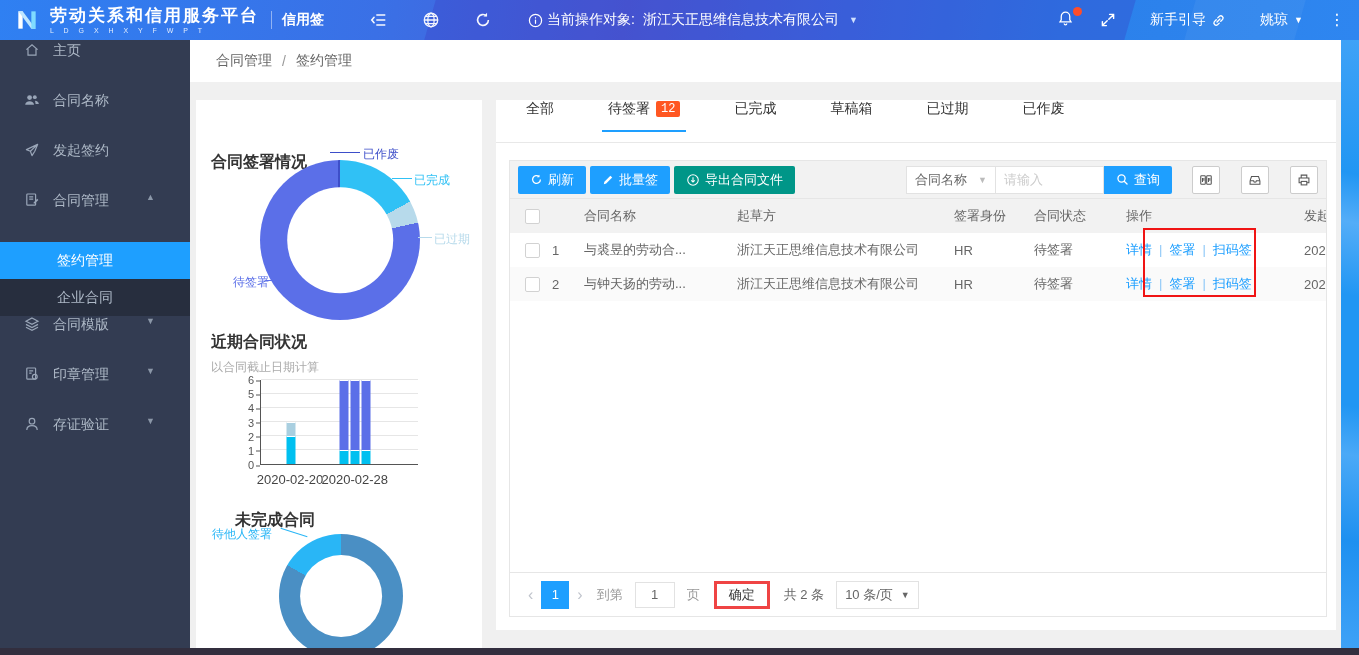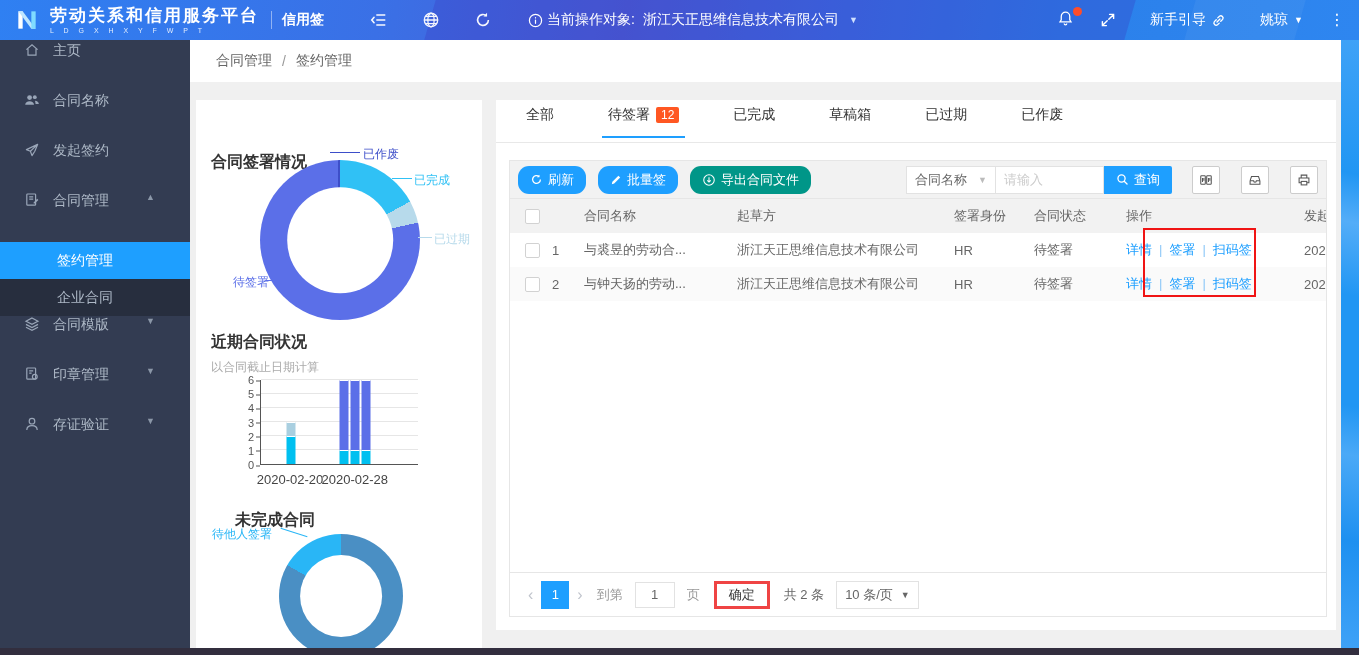--- a/index.html
+++ b/index.html
@@ -74,32 +74,32 @@
     display:flex; flex-direction:column-reverse; }
   .bar > div { width:100%; border-top:1px solid #fff; }
   .bar-yaxis { position:absolute; }
   .ytick { position:absolute; right:6px; transform:translateY(50%); font-size:11px; color:#555; line-height:1; }
   .ytick::after { content:""; position:absolute; right:-6px; top:50%; width:4px; height:1px; background:#555; }
   .bar-xlabels { position:absolute; height:20px; }
   .bar-xlabels span { position:absolute; transform:translateX(-50%); font-size:13px; color:#444; white-space:nowrap; }
 
   
   .main-card { left:306px; top:18px; width:840px; height:530px; }
-  .tabs { display:flex; align-items:center; height:43px; border-bottom:1px solid #E8E8E8; padding-left:24px; }
+  .tabs { display:flex; align-items:flex-start; height:43px; border-bottom:1px solid #E8E8E8; padding-left:24px;font-family:Liberation Mono, monospace; }
   .tab { position:relative; font-size:14px; color:#333; padding:0 6px 13px 6px; margin-right:42px; cursor:pointer; display:flex; align-items:center; }
   .tab.active::after { content:""; position:absolute; left:0; right:0; bottom:-1px; height:2px; background:#1E9FFF; }
   .tab-badge { margin-left:6px; background:#FF5722; color:#fff; font-size:12px; line-height:1;
     padding:2px 5px; border-radius:2px; }
 
   .table-box { position:absolute; left:13px; top:60px; width:818px; height:457px;
     border:1px solid #E6E6E6; display:flex; flex-direction:column; }
   .tb-toolbar { height:38px; background:#F2F2F2; border-bottom:1px solid #E6E6E6;
     display:flex; align-items:center; padding:0 8px; }
   .btn { height:28px; display:inline-flex; align-items:center; padding:0 12px; color:#fff;
-    font-size:13px; border:none; border-radius:11px; cursor:pointer; margin-right:12px; }
+    font-size:13px; border:none; border-radius:2px; cursor:pointer; margin-right:4px; }
   .btn svg { margin-right:5px; }
   .btn.blue { background:#1E9FFF; }
   .btn.green { background:#009688; }
   .filter-group { margin-left:auto; display:flex; align-items:center; }
   .select-box { height:28px; width:90px; background:#fff; border:1px solid #E2E2E2; display:flex;
     align-items:center; padding:0 8px; font-size:13px; color:#666; cursor:pointer; }
   .select-box .caret { margin-left:auto; font-size:9px; color:#bbb; }
   .search-input { height:28px; width:108px; border:1px solid #E2E2E2; border-left:none; padding:0 8px;
     font-size:13px; color:#333; outline:none; }
   .search-input::placeholder { color:#CCC; }

